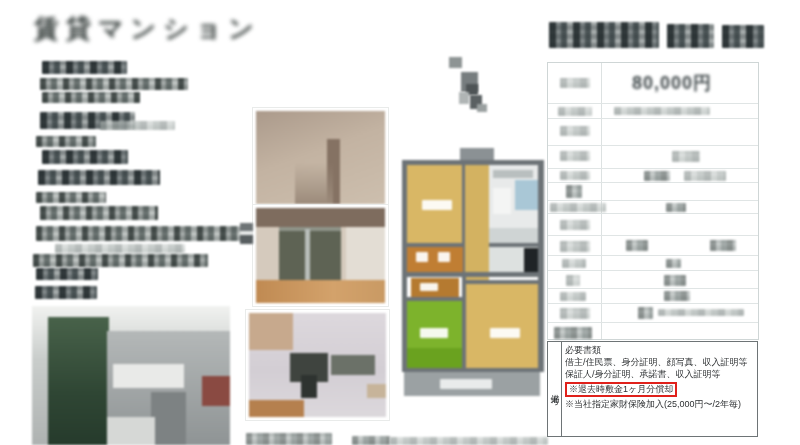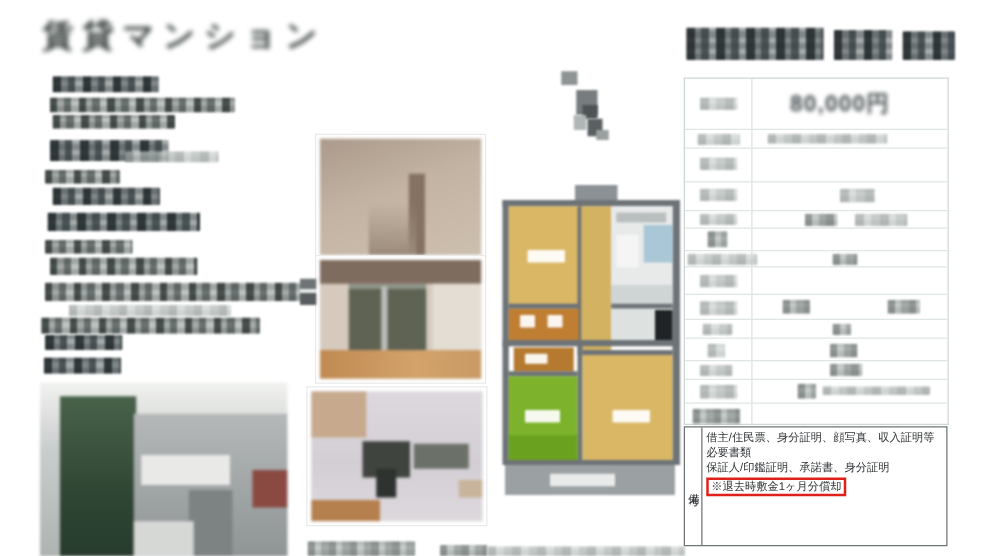--- a/index.html
+++ b/index.html
@@ -234,26 +234,27 @@
       <div class="px px-light" style="left:110px;top:5px;width:86px;height:7px;"></div>
     </div>
     <div class="t-row" style="height:18px;">
       <div class="px px-mid" style="left:6px;top:4px;width:38px;height:12px;"></div>
     </div>
   </div>
 
   <div id="remarks">
     <div id="remarks-label">備考</div>
     <div id="remarks-body">
+      <div>必要書類</div>
       <div>借主/住民票、身分証明、顔写真、収入証明等</div>
-      <div>必要書類</div>
-      <div>保証人/印鑑証明、承諾書、身分証明</div>
+      <div>保証人/身分証明、承諾書、収入証明等</div>
       <div>
         <span class="red-note">※退去時敷金1ヶ月分償却</span>
       </div>
+      <div>※当社指定家財保険加入(25,000円〜/2年毎)</div>
     </div>
   </div>
 
   <div>
     <div class="cursor-part" style="left:449px;top:57px;width:13px;height:11px;background:#8e9494;"></div>
     <div class="cursor-part" style="left:461px;top:72px;width:17px;height:20px;background:#777d7f;"></div>
     <div class="cursor-part" style="left:466px;top:84px;width:12px;height:11px;background:#4e5456;"></div>
     <div class="cursor-part" style="left:459px;top:92px;width:10px;height:12px;background:#b0b5b5;"></div>
     <div class="cursor-part" style="left:470px;top:95px;width:12px;height:14px;background:#5a6062;"></div>
     <div class="cursor-part" style="left:477px;top:104px;width:10px;height:8px;background:#9aa0a0;"></div>

